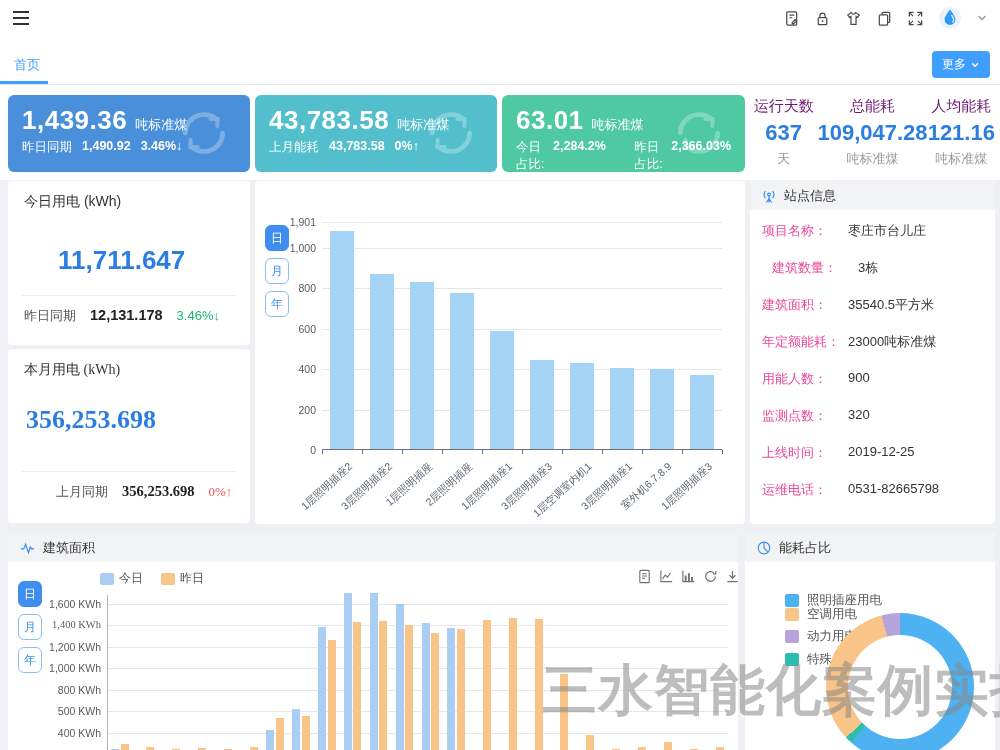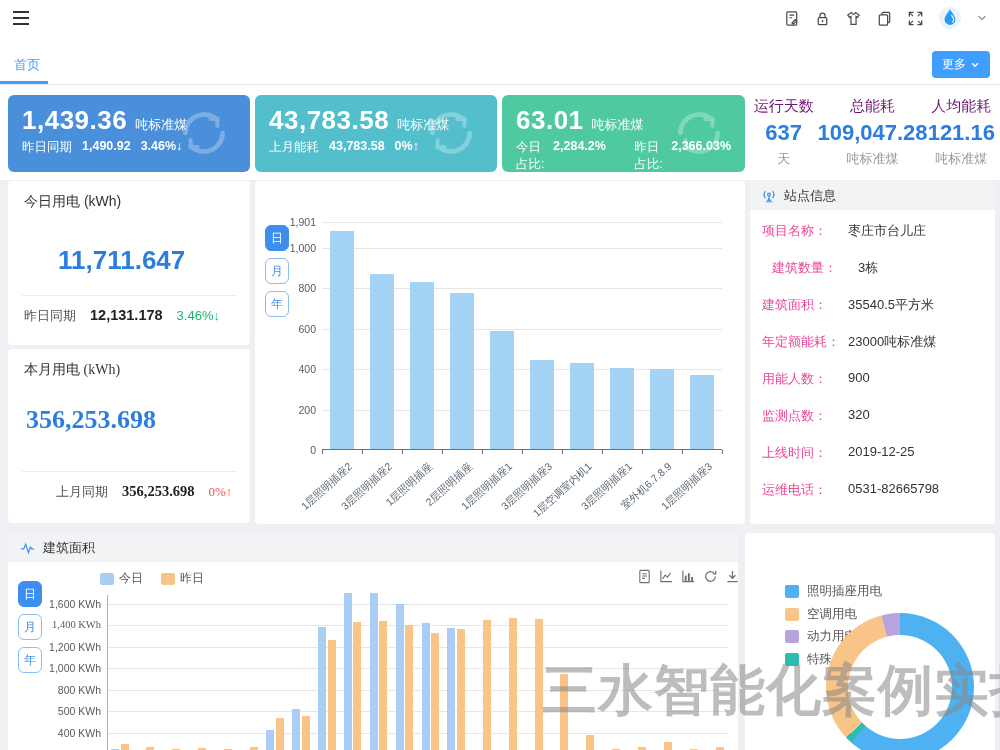--- a/index.html
+++ b/index.html
@@ -409,22 +409,31 @@
       <div class="bar" style="left: 479.25px; width: 8px; height: 41.4441px; background: rgb(249, 196, 136);"></div>
       <div class="bar" style="left: 505.125px; width: 8px; height: 27.45px; background: rgb(249, 196, 136);"></div>
       <div class="bar" style="left: 531px; width: 8px; height: 29.0647px; background: rgb(249, 196, 136);"></div>
       <div class="bar" style="left: 556.875px; width: 8px; height: 34.4471px; background: rgb(249, 196, 136);"></div>
       <div class="bar" style="left: 582.75px; width: 8px; height: 26.9118px; background: rgb(249, 196, 136);"></div>
       <div class="bar" style="left: 608.625px; width: 8px; height: 28.5265px; background: rgb(249, 196, 136);"></div>
     </div>
 </div>
 
 <div class="panel" style="left:745px;top:533px;width:250px;height:310px;overflow:hidden;">
+  <div class="phead">
+    <span style="display:flex;">
+      <svg width="14" height="14" viewBox="0 0 14 14" fill="none" stroke="#3e8ef0" stroke-width="1.2">
+          <circle cx="7" cy="7" r="5.8"></circle>
+          <path d="M7 1.2V7l4.1 4.1"></path>
+        </svg>
+    </span>
+    <span>能耗占比</span>
+  </div>
   <div id="pie-legend">
-      <div class="pielegend-item" style="left: 40px; top: 50px;">
+      <div class="pielegend-item" style="left: 40px; top: 59px;">
         <div class="pielegend-sq" style="background: rgb(77, 177, 242);"></div>
         <span>照明插座用电</span>
       </div>
       <div class="pielegend-item" style="left: 40px; top: 72.5px;">
         <div class="pielegend-sq" style="background: rgb(249, 196, 136);"></div>
         <span>空调用电</span>
       </div>
       <div class="pielegend-item" style="left: 40px; top: 95px;">
         <div class="pielegend-sq" style="background: rgb(184, 164, 221);"></div>
         <span>动力用电</span>

